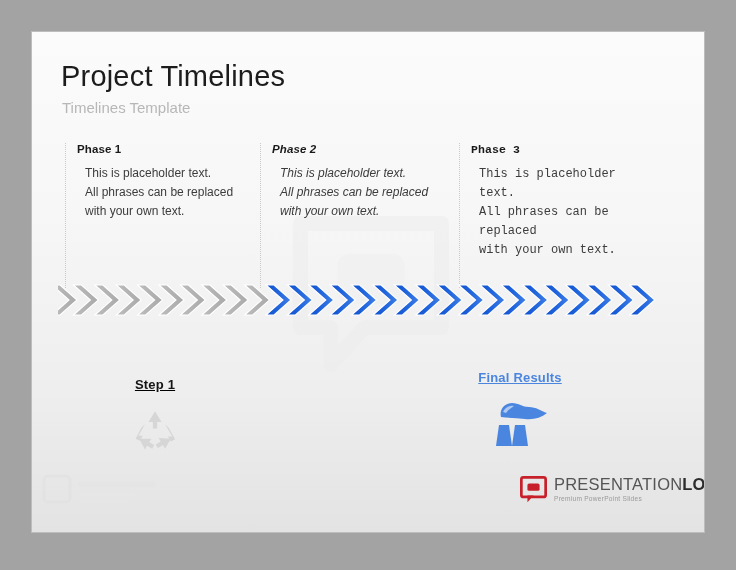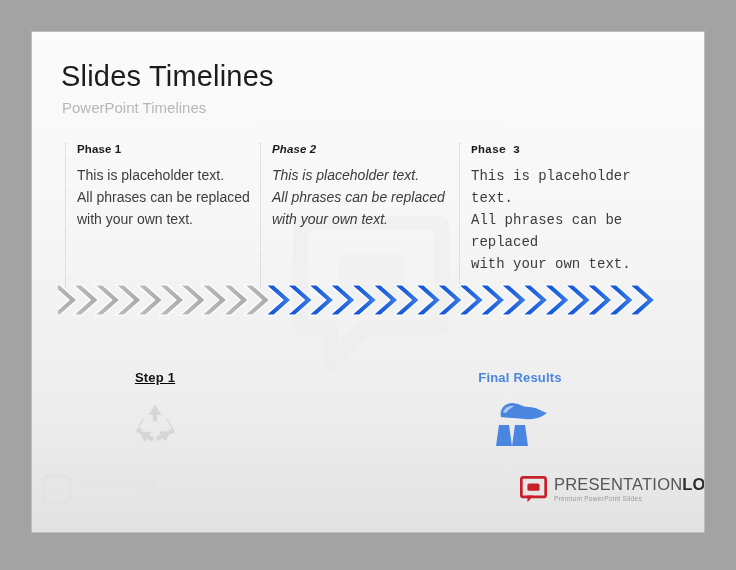--- a/index.html
+++ b/index.html
@@ -96,24 +96,24 @@
   .phase-3 { left: 427px; font-family: Liberation Mono, monospace; }
 
   .phase-title {
     font-size: 11.5px;
     font-weight: bold;
     color: #1a1a1a;
     margin: 0 0 9px 0;
     letter-spacing: .1px;
   }
   .phase-body {
-    font-size: 14px;
+    font-size: 12px;
     line-height: 1.58;
     color: #3c3c3c;
-    margin: 0;
+    margin: 8px;
     white-space: pre-line;
   }
 
   
   .arrow-bar {
     position: absolute;
     left: 26px;
     top: 250px;
     width: 622px;
     height: 36px;
@@ -126,33 +126,33 @@
     left: 0;
     top: 330px;
     width: 672px;
     height: 130px;
   }
   .step {
     position: absolute;
     text-align: center;
     width: 150px;
   }
-  .step-1 { left: 48px; top: 8px; text-decoration: underline; }
+  .step-1 { left: 48px; top: 15px; text-decoration: underline; }
   .step-2 { left: 205px; top: 6px; }
   .step-3 { left: 413px; top: 8px; }
 
   .step-label {
     font-size: 13px;
     font-weight: bold;
     letter-spacing: .2px;
     margin-bottom: 12px;
   }
   .step-1 .step-label { color: #141414; }
   .step-2 .step-label { color: #1f5fd0; }
-  .step-3 .step-label { color: #4a86e0; }
+  .step-3 .step-label { color: #4a86e0; text-decoration: underline; }
 
   .step-icon {
     height: 52px;
     display: flex;
     align-items: center;
     justify-content: center;
   }
 
   
   .logo {
@@ -194,22 +194,22 @@
     <svg class="watermark" viewBox="0 0 100 100">
       <path d="M8 8 H92 V70 H46 L26 92 V70 H8 Z" fill="none" stroke="#ededed" stroke-width="9" stroke-linejoin="round"></path>
       <rect x="30" y="26" width="40" height="30" rx="7" fill="#f0f0f0"></rect>
     </svg>
     <svg class="wm-corner" viewBox="0 0 120 36">
       <rect x="2" y="4" width="26" height="26" rx="4" fill="none" stroke="#e0e0e0" stroke-width="3"></rect>
       <rect x="36" y="9" width="78" height="6" rx="3" fill="#e4e4e4"></rect>
       <rect x="36" y="21" width="58" height="4" rx="2" fill="#e8e8e8"></rect>
     </svg>
 
-    <div class="title">Slides Timelines</div>
-    <div class="subtitle">PowerPoint Timelines</div>
+    <div class="title">Project Timelines</div>
+    <div class="subtitle">Timelines Template</div>
 
     <div class="phases">
 
       <div class="phase phase-1">
         <div class="phase-title">Phase 1</div>
         <div class="phase-body">This is placeholder text.
 All phrases can be replaced
 with your own text.</div>
       </div>
 

